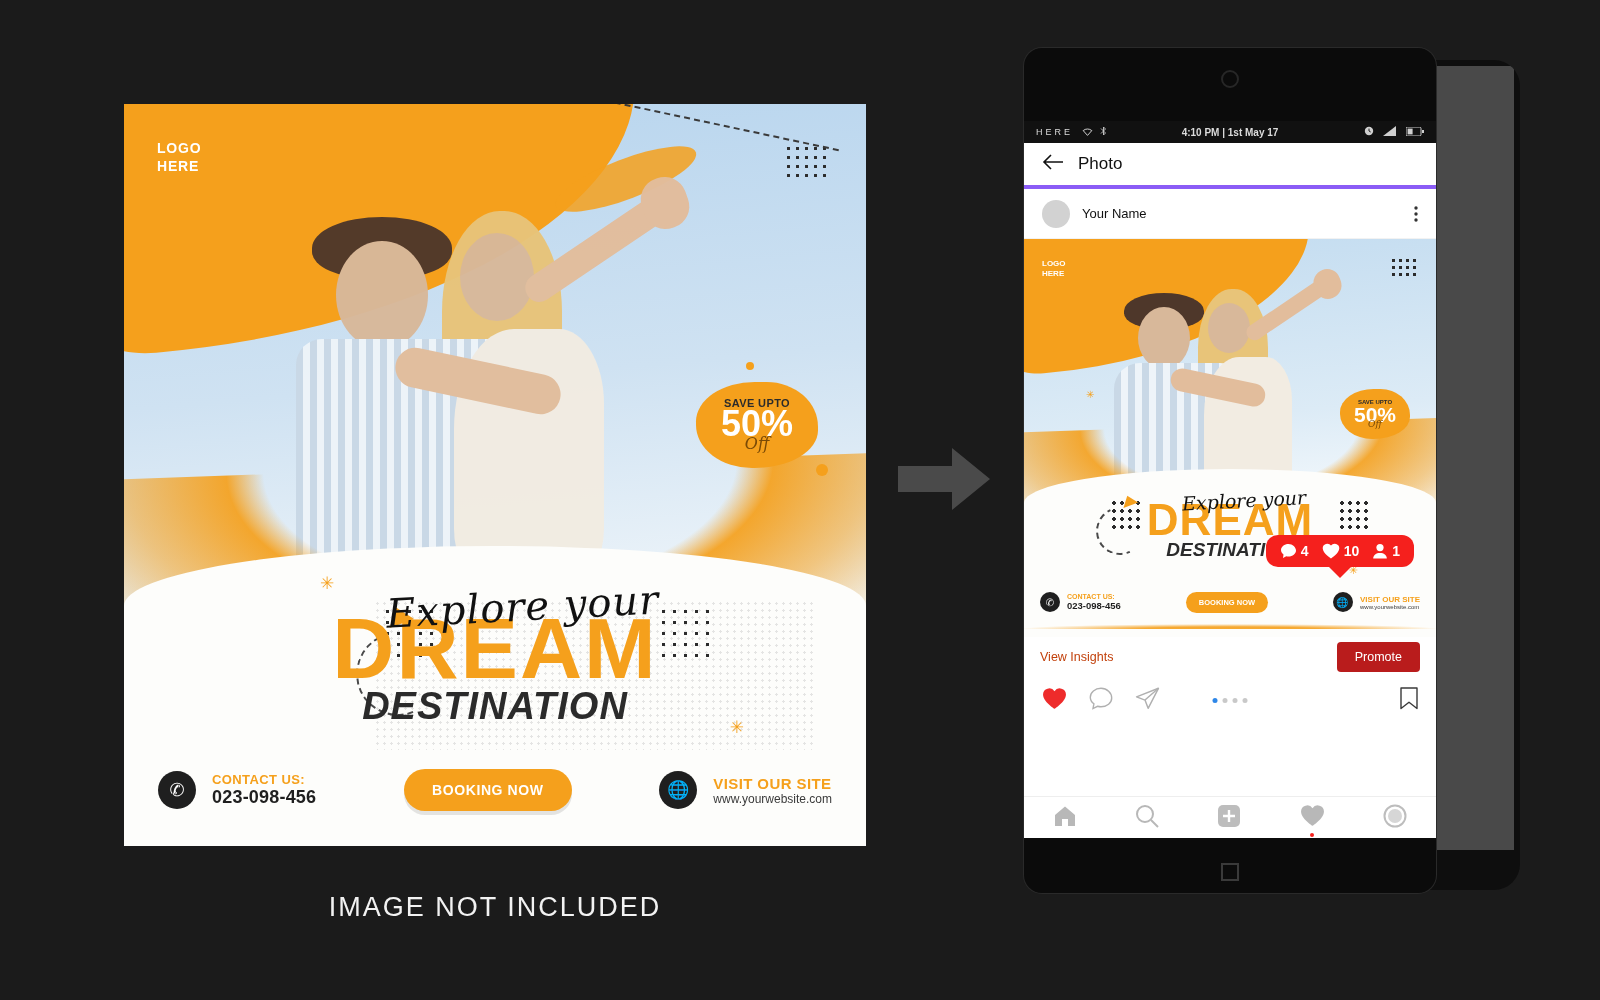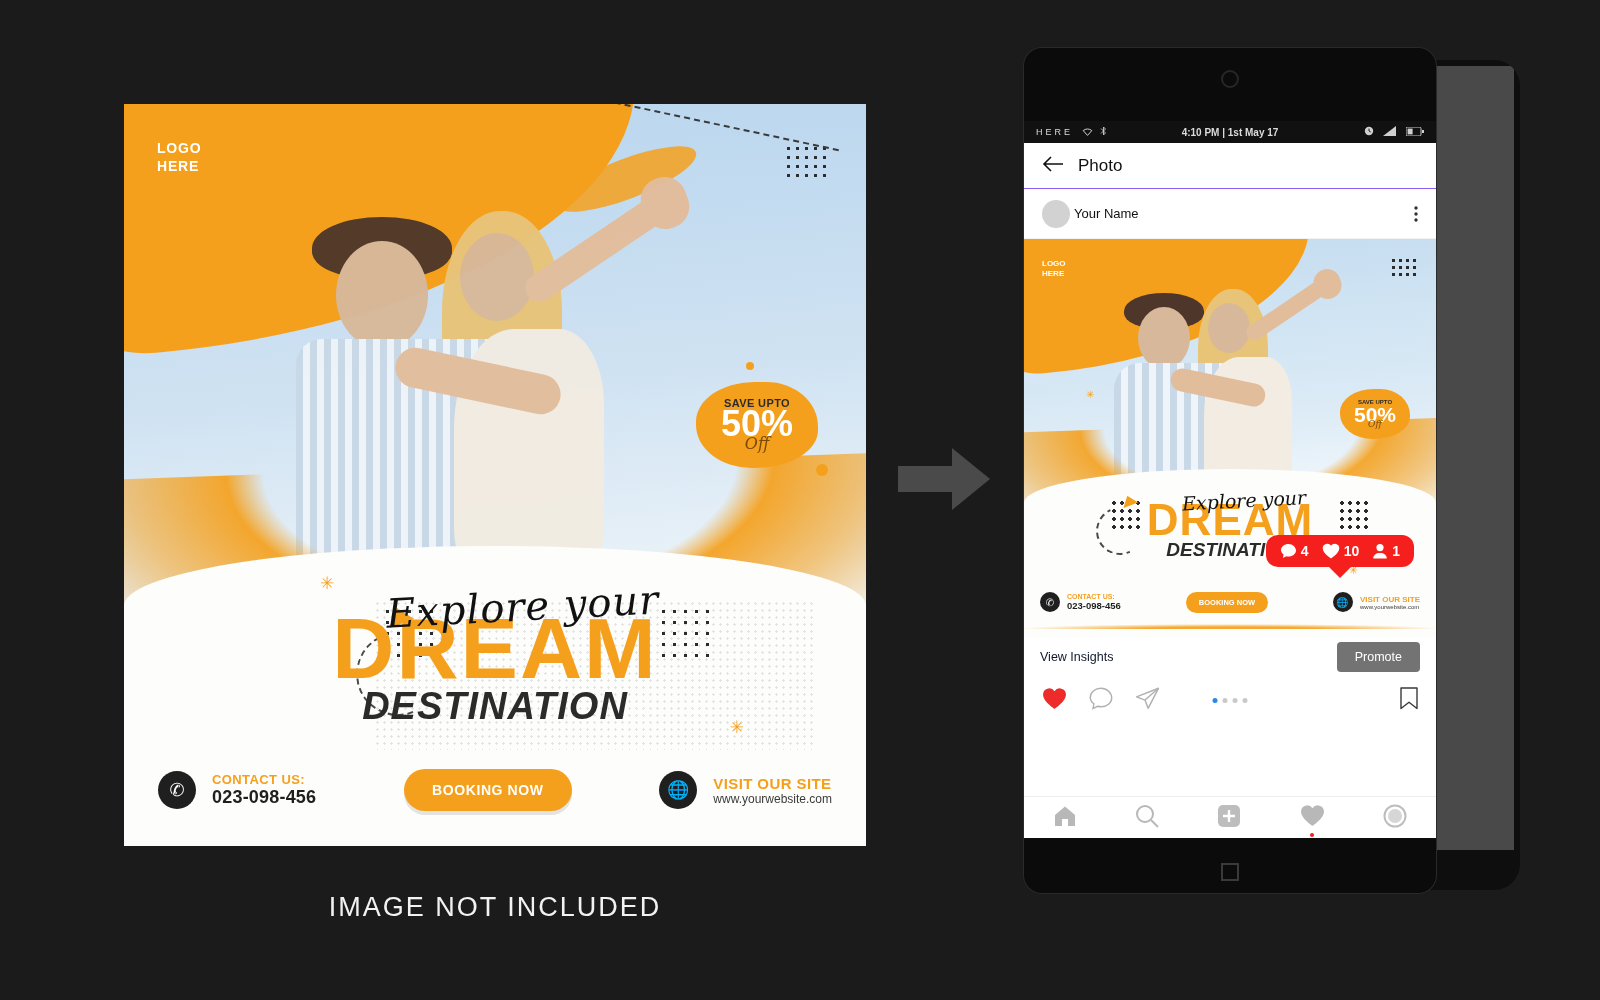--- a/index.html
+++ b/index.html
@@ -163,39 +163,39 @@
   }
   .carrier { letter-spacing:3px; font-size:9px; }
   .status-center { position:absolute; left:50%; transform:translateX(-50%); font-size:10px; font-weight:600; }
   .status-right { margin-left:auto; display:flex; align-items:center; gap:9px; }
 
   .screen {
     position:absolute; left:0; right:0; top:95px; bottom:55px; background:#fff; overflow:hidden;
   }
   .ph-header {
     height:46px; display:flex; align-items:center; gap:14px; padding:0 18px;
-    border-bottom:1px solid #8b5cf6;
+    border-bottom:4px solid #8b5cf6;
   }
   .ph-header .ttl { font-size:17px; color:#111; }
   .ph-user {
-    height:50px; display:flex; align-items:center; gap:4px; padding:0 18px;
+    height:50px; display:flex; align-items:center; gap:12px; padding:0 18px;
     border-bottom:1px solid #f2f2f2;
   }
   .avatar { width:28px; height:28px; border-radius:50%; background:#d2d2d2; }
   .uname { font-size:13px; color:#111; }
   .kebab { margin-left:auto; color:#333; font-size:15px; line-height:.6; letter-spacing:0; }
 
   .post { position:relative; width:100%; height:398px; overflow:hidden; background:#fff; }
 
   .insights-row {
     height:40px; display:flex; align-items:center; padding:0 16px;
   }
-  .view-insights { color:#0f172a; font-size:12.5px; }
+  .view-insights { color:#c2410c; font-size:12.5px; }
   .promote-btn {
-    margin-left:auto; background:#737373; color:#fff; border:none; border-radius:4px;
+    margin-left:auto; background:#b91c1c; color:#fff; border:none; border-radius:4px;
     font-size:12.5px; padding:8px 18px; cursor:pointer;
   }
   .action-row {
     height:46px; display:flex; align-items:center; padding:0 18px; gap:22px; position:relative;
   }
   .dots { position:absolute; left:50%; transform:translateX(-50%); display:flex; gap:5px; }
   .dot { width:5px; height:5px; border-radius:50%; background:#c9c9c9; }
   .dot.on { background:#2e87e8; }
   .bookmark { margin-left:auto; }
   .likes-row { padding:2px 18px; font-size:11.5px; color:#111; display:flex; align-items:center; gap:6px; }

